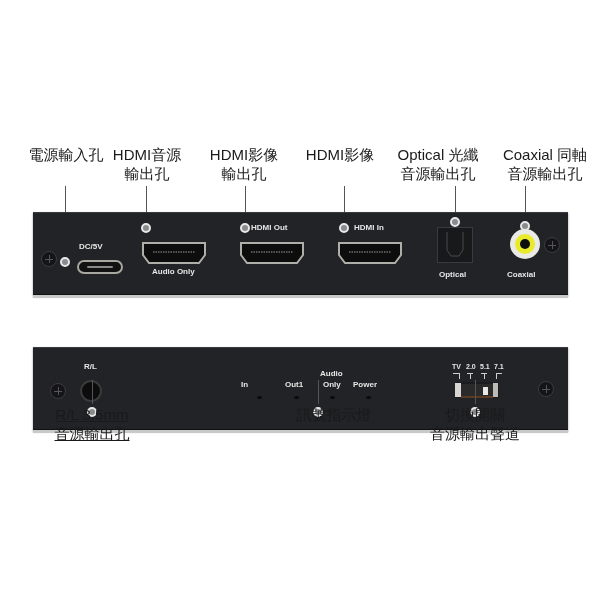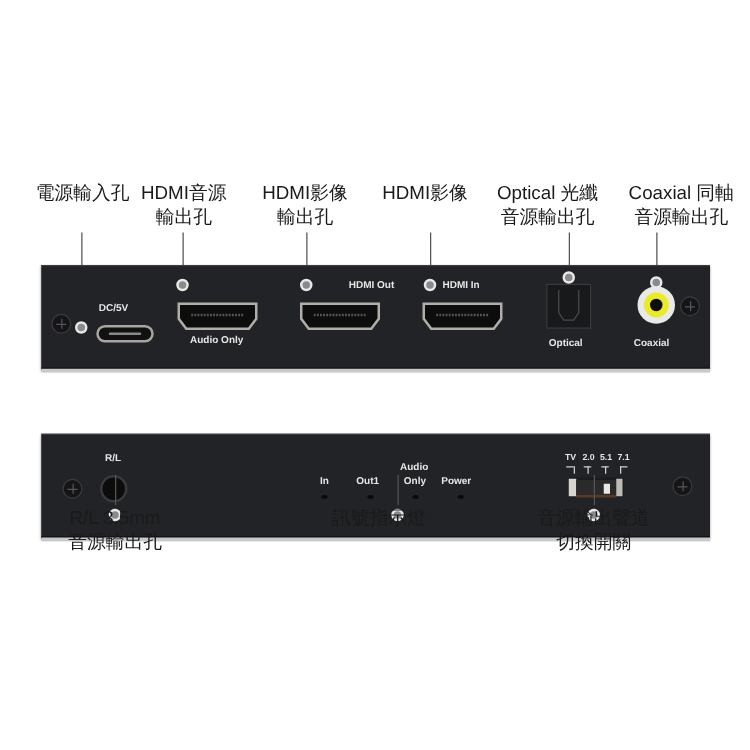--- a/index.html
+++ b/index.html
@@ -71,21 +71,21 @@
   <div class="usbc" style="left:44px;top:47px;"></div>
 
   <div class="lbl" style="left:119px;top:10px;margin-top:44px;">Audio Only</div>
   <div class="hdmi" style="left:108px;top:28px;">
     <svg width="66" height="24" viewBox="0 0 66 24">
         <path d="M2,2 H64 V14 L58,22 H8 L2,14 Z" fill="#0d0d0e" stroke="#b0aea8" stroke-width="2"></path>
         <line x1="12" y1="11" x2="54" y2="11" stroke="#555" stroke-width="2" stroke-dasharray="1.5,1"></line>
       </svg>
   </div>
 
-  <div class="lbl" style="left:218px;top:10px;margin-left:28px;">HDMI Out</div>
+  <div class="lbl" style="left:218px;top:10px;">HDMI Out</div>
   <div class="hdmi" style="left:206px;top:28px;">
     <svg width="66" height="24" viewBox="0 0 66 24">
         <path d="M2,2 H64 V14 L58,22 H8 L2,14 Z" fill="#0d0d0e" stroke="#b0aea8" stroke-width="2"></path>
         <line x1="12" y1="11" x2="54" y2="11" stroke="#555" stroke-width="2" stroke-dasharray="1.5,1"></line>
       </svg>
   </div>
 
   <div class="lbl" style="left:321px;top:10px;">HDMI In</div>
   <div class="hdmi" style="left:304px;top:28px;">
     <svg width="66" height="24" viewBox="0 0 66 24">
@@ -114,21 +114,21 @@
   <div class="dot" style="left:306px;top:10px;"></div>
   <div class="dot" style="left:417px;top:4px;"></div>
   <div class="dot" style="left:487px;top:8px;"></div>
 </div>
 
 <div class="panel" style="top:309px;height:81px;margin-top:38px;">
   <div class="screw" style="left:17px;top:35px;"></div>
   <div class="lbl" style="left:51px;top:14px;">R/L</div>
   <div class="jack" style="left:47px;top:32px;"></div>
 
-  <div class="lbl" style="left:223px;top:32px;">In</div>
+  <div class="lbl" style="left:208px;top:32px;">In</div>
   <div class="led" style="left:224px;top:48px;"></div>
   <div class="lbl" style="left:252px;top:32px;">Out1</div>
   <div class="led" style="left:261px;top:48px;"></div>
   <div class="lbl" style="left:287px;top:21px;">Audio</div>
   <div class="lbl" style="left:290px;top:32px;">Only</div>
   <div class="led" style="left:297px;top:48px;"></div>
   <div class="lbl" style="left:320px;top:32px;">Power</div>
   <div class="led" style="left:333px;top:48px;"></div>
 
   <div class="lbl" style="left:419px;top:15px;font-size:7px;">TV</div>
@@ -154,23 +154,23 @@
 
   <div class="dot" style="left:54px;top:59px;"></div>
   <div class="dot" style="left:280px;top:59px;"></div>
   <div class="dot" style="left:437px;top:59px;"></div>
 </div>
 
 <div class="line" style="left:92px;top:380px;height:24px;"></div>
 <div class="line" style="left:318px;top:380px;height:24px;"></div>
 <div class="line" style="left:475px;top:380px;height:24px;"></div>
 
-<div class="callout" style="left:40px;top:405px;width:104px;">
+<div class="callout" style="left:40px;top:405px;width:104px;text-decoration:underline;">
   <div>R/L 3.5mm</div>
   <div>音源輸出孔</div>
 </div>
-<div class="callout" style="left:247px;top:405px;width:112px;text-align:center;">
+<div class="callout" style="left:278px;top:405px;width:112px;text-align:center;">
   <div>訊號指示燈</div>
 </div>
 <div class="callout" style="left:416px;top:405px;width:118px;">
+  <div>切換開關</div>
   <div>音源輸出聲道</div>
-  <div>切換開關</div>
 </div>
 
 </body></html>

